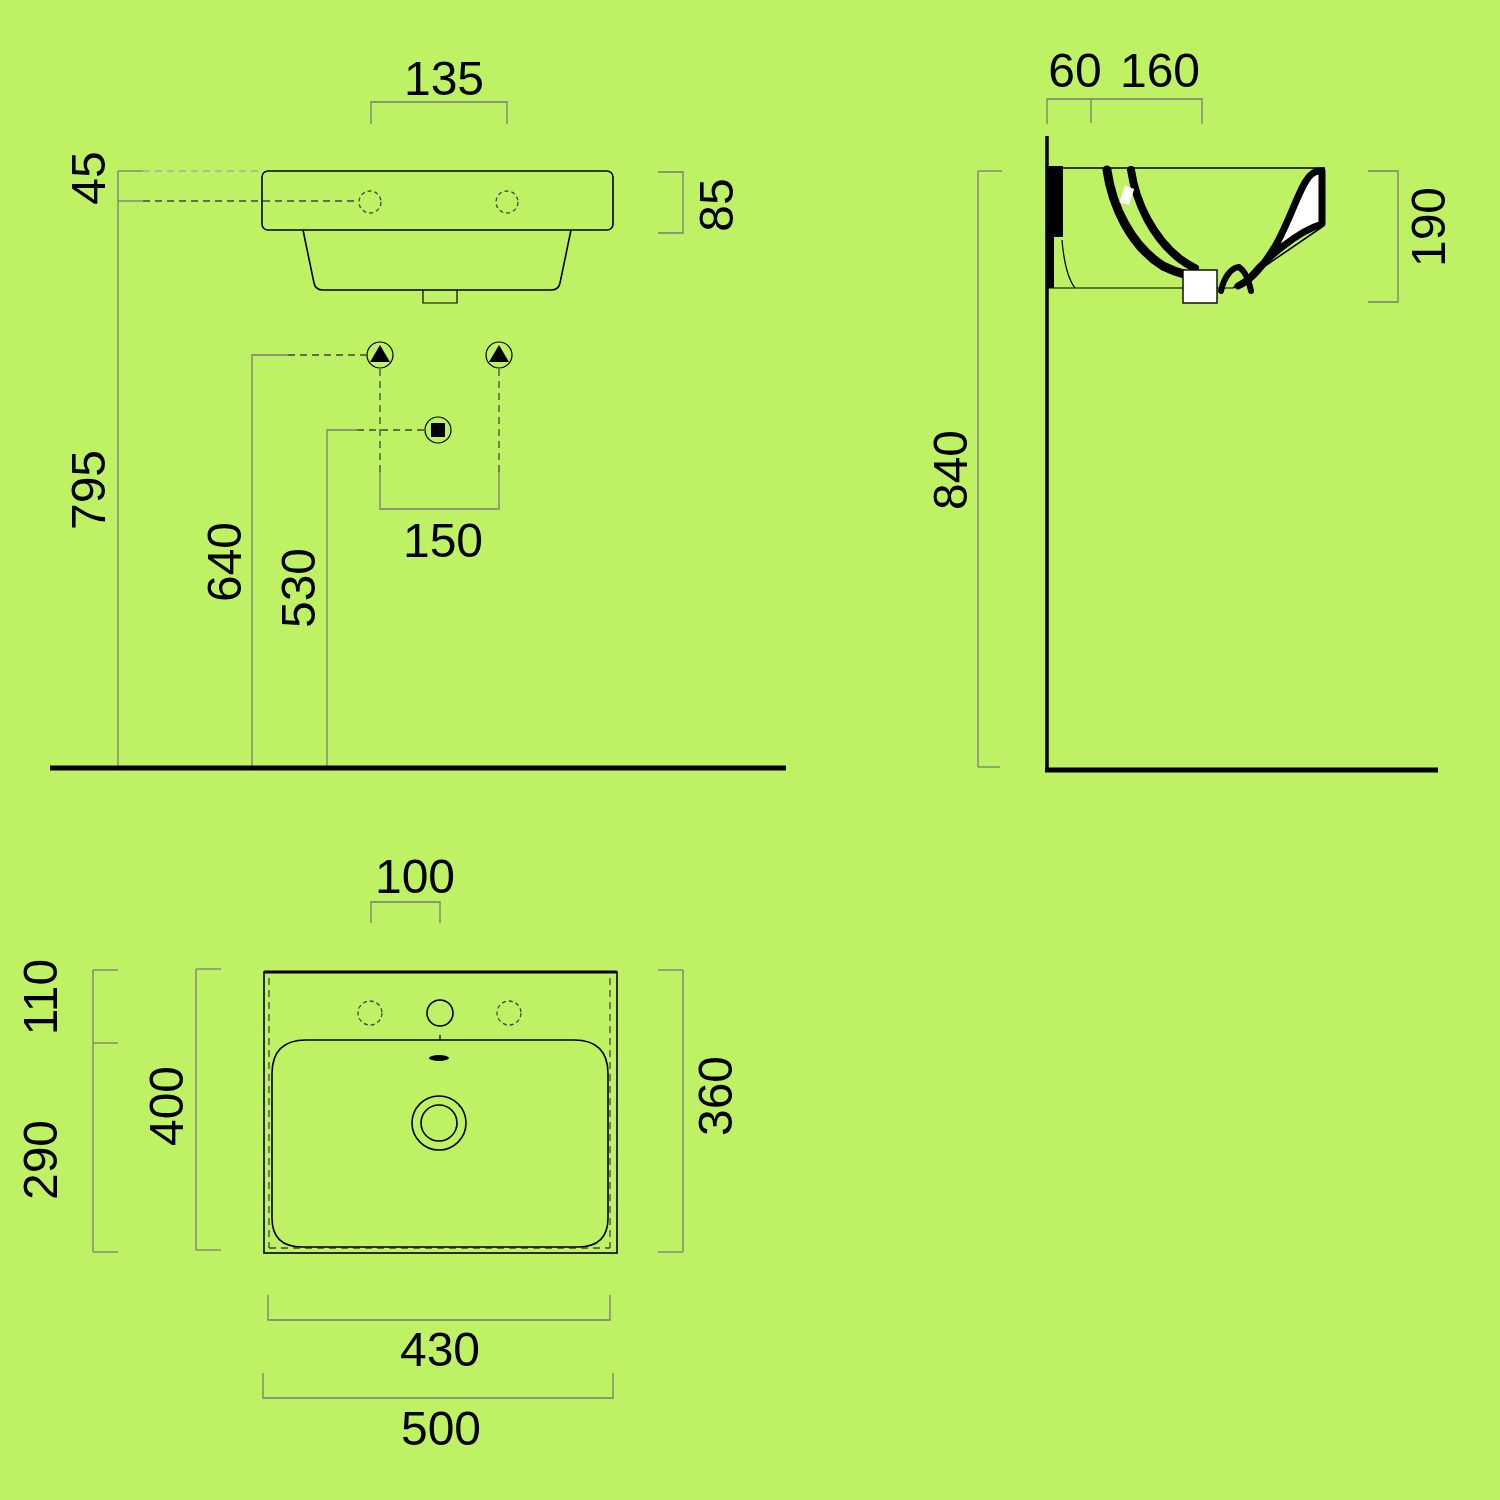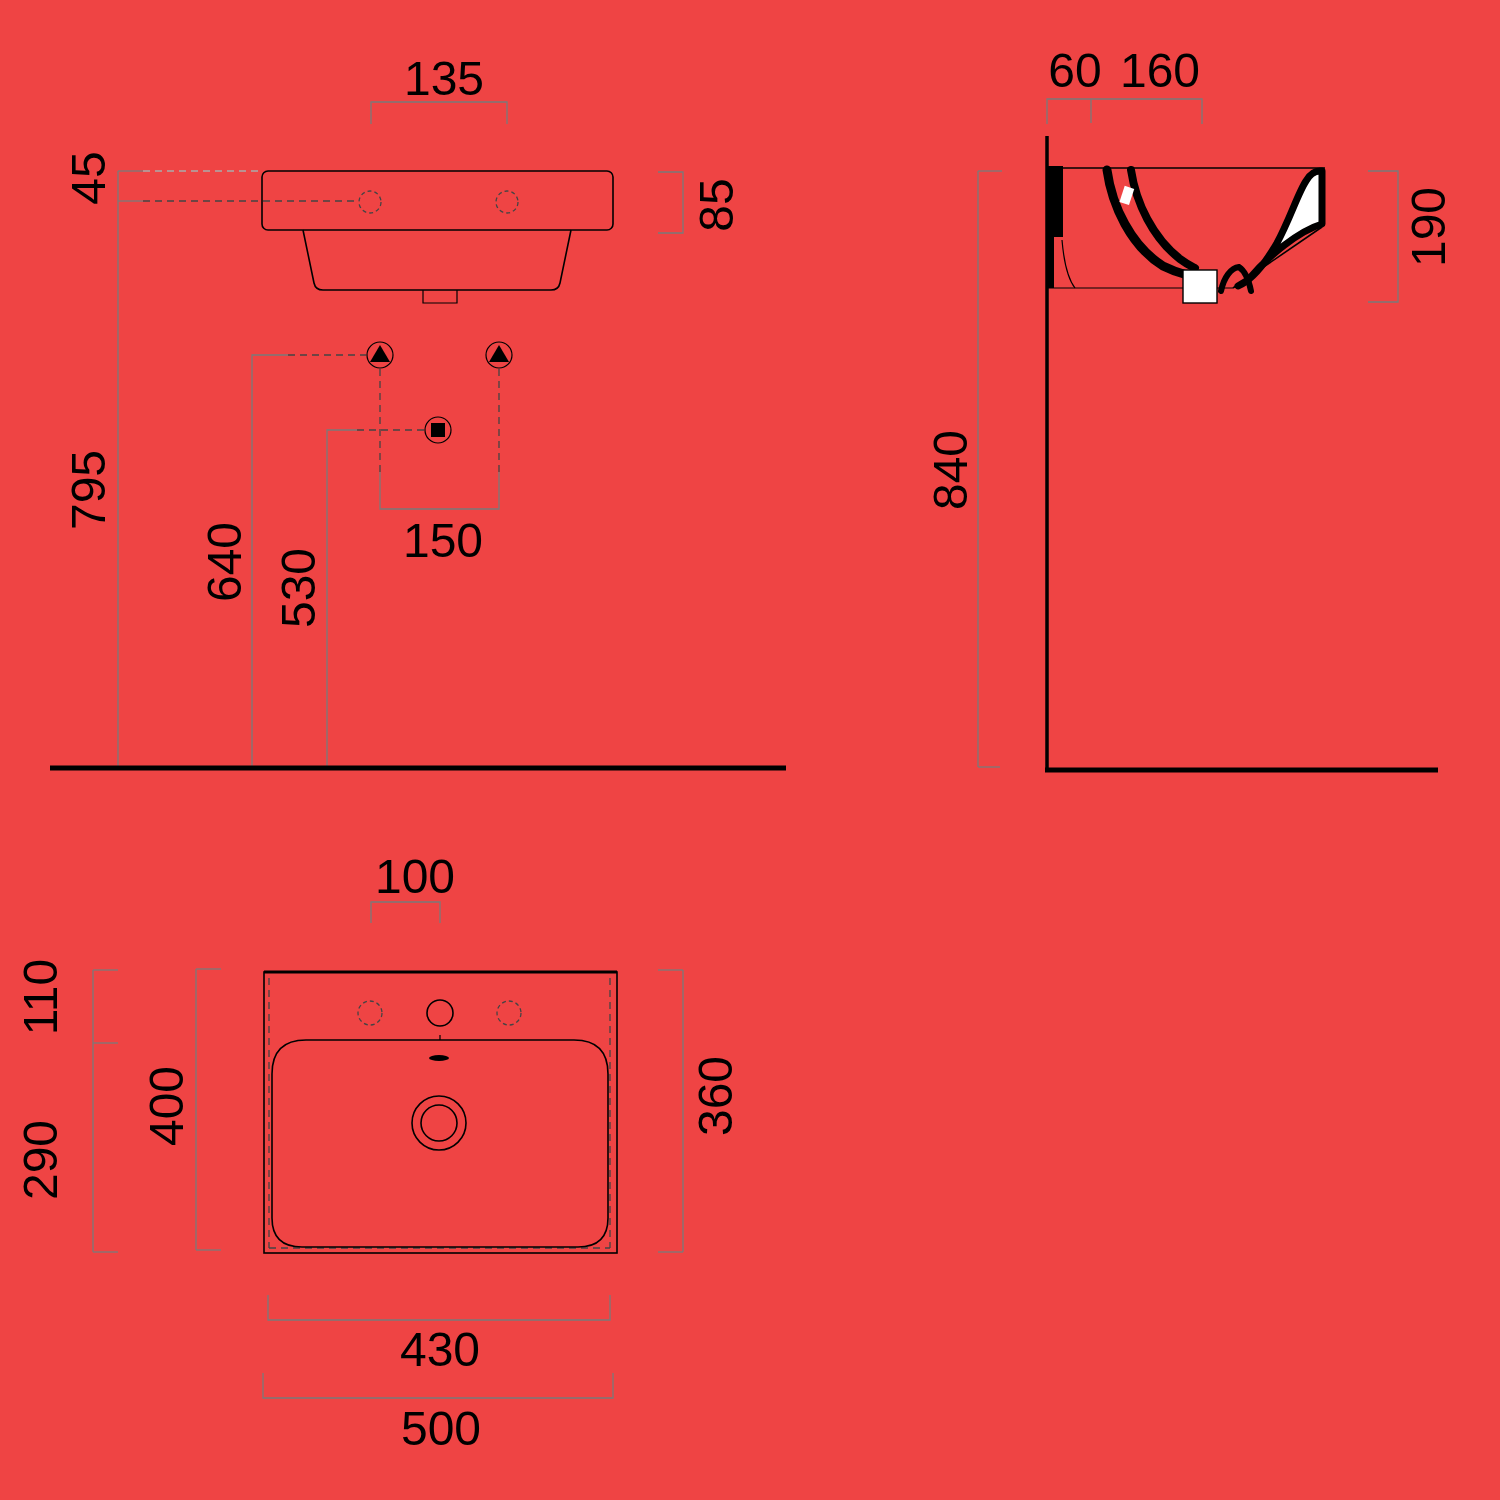--- a/index.html
+++ b/index.html
@@ -1,16 +1,16 @@
 <!DOCTYPE html>
 <html><head>
 <meta charset="utf-8">
 <style>
   html,body{margin:0;padding:0;background:#ffffff;}
-  .stage{width:1500px;height:1500px;position:relative;background:#ef4444;}
+  .stage{width:1500px;height:1500px;position:relative;background:#bef264;}
   svg{display:block;}
   text{
     font-family:"Liberation Sans","DejaVu Sans",sans-serif;
     font-size:48px;
     fill:#000;
   }
   .obj   {stroke:#000;fill:none;stroke-width:1.6;}
   .obj-thin{stroke:#000;fill:none;stroke-width:1.2;}
   .dim   {stroke:#7a7a7a;fill:none;stroke-width:1.3;}
   .dash  {stroke:#444;fill:none;stroke-width:1.3;stroke-dasharray:7 5;}

